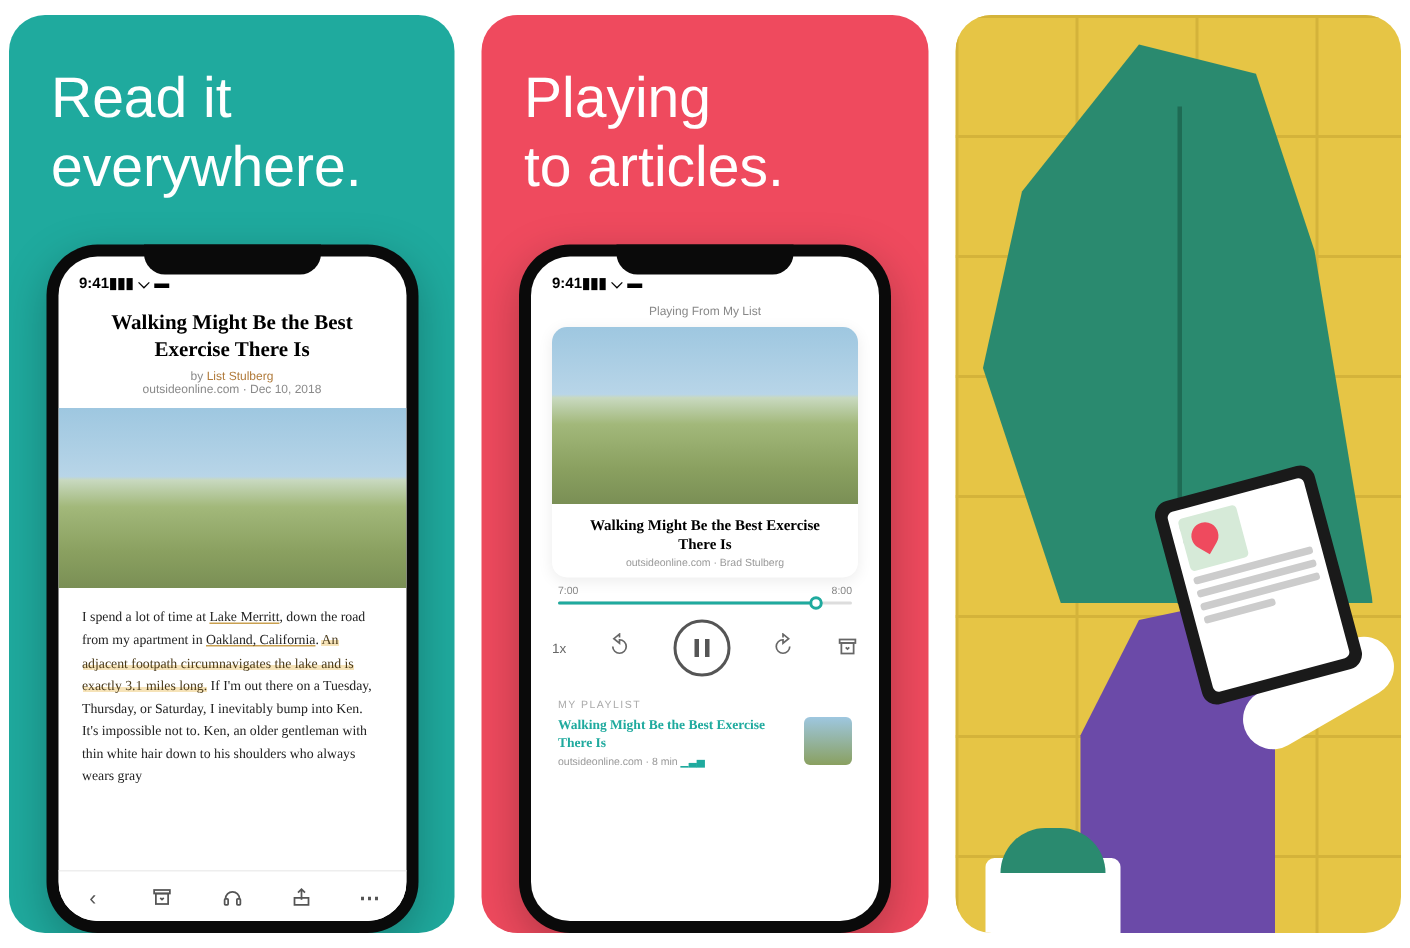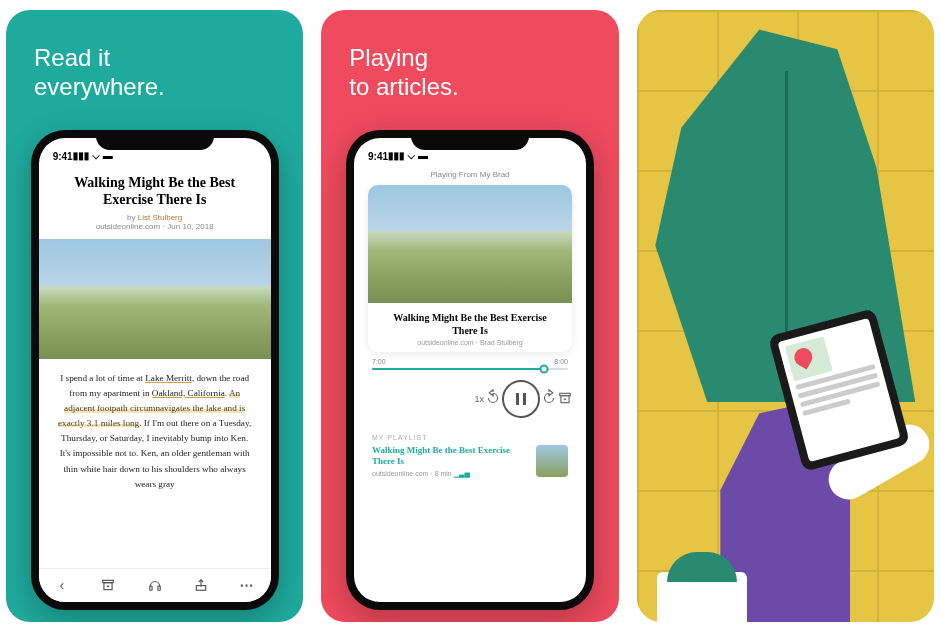--- a/index.html
+++ b/index.html
@@ -20,21 +20,21 @@
       flex: 1;
       border-radius: 24px;
       position: relative;
       overflow: hidden;
       display: flex;
       flex-direction: column;
       align-items: center;
     }
     .panel-title {
       color: #fff;
-      font-size: 24px;
+      font-size: 38px;
       font-weight: 500;
       line-height: 1.2;
       padding: 34px 28px 20px 28px;
       width: 100%;
     }
     .panel-1 { background: #1faa9e; }
     .panel-2 { background: #ef4a5e; }
     .panel-3 { background: #e6c545; }
 
     
@@ -102,21 +102,20 @@
       height: 120px;
       background: linear-gradient(to bottom, #9ec7e0 0%, #b8d5e8 38%, #c8d9c0 40%, #a2b87a 55%, #8aa060 80%, #7a8f55 100%);
       position: relative;
     }
     .body-text {
       font-family: Georgia, 'Times New Roman', serif;
       font-size: 9.2px;
       line-height: 1.65;
       color: #222;
       padding: 12px 16px 4px;
-      text-align: center;
     }
     .ul { text-decoration: underline; text-decoration-color: #c9a050; }
     .hl {
       background: linear-gradient(transparent 60%, #f6e3b8 60%, #f6e3b8 95%, transparent 95%);
       color: #4a3a1a;
     }
     .toolbar {
       position: absolute;
       bottom: 0; left: 0; right: 0;
       height: 34px;
@@ -190,21 +189,21 @@
       left: 88%;
       top: 50%;
       transform: translate(-50%, -50%);
       width: 9px; height: 9px;
       border-radius: 50%;
       background: #fff;
       border: 2px solid #1faa9e;
     }
     .controls {
       display: flex;
-      justify-content: flex-end;
+      justify-content: space-between;
       align-items: center;
       padding: 8px 14px 10px;
       color: #666;
       font-size: 11px;
     }
     .play {
       width: 38px; height: 38px;
       border: 2px solid #555;
       border-radius: 50%;
       display: flex;
@@ -353,21 +352,21 @@
             <span class="sig">▮▮▮</span>
             <span class="wifi">⌵</span>
             <span class="bat">▬</span>
           </span>
         </div>
 
         <div class="article-head">
           <div class="article-title">Walking Might Be the Best Exercise There Is</div>
           <div class="byline">
             <span>by </span><span class="author">List Stulberg</span><br>
-            <span>outsideonline.com · Jun 10, 2018</span>
+            <span>outsideonline.com · Dec 10, 2018</span>
           </div>
         </div>
 
         <div class="hero"></div>
 
         <div class="body-text">
           <span>I spend a lot of time at </span><span class="ul">Lake Merritt</span><span>, down the road from my apartment in </span><span class="ul">Oakland, California</span><span>. </span><span class="hl">An adjacent footpath circumnavigates the lake and is exactly 3.1 miles long.</span><span> If I'm out there on a Tuesday, Thursday, or Saturday, I inevitably bump into Ken. It's impossible not to. Ken, an older gentleman with thin white hair down to his shoulders who always wears gray</span>
         </div>
 
         <div class="toolbar">
@@ -407,21 +406,21 @@
       <div class="screen">
         <div class="statusbar">
           <span>9:41</span>
           <span class="status-icons">
             <span class="sig">▮▮▮</span>
             <span class="wifi">⌵</span>
             <span class="bat">▬</span>
           </span>
         </div>
 
-        <div class="player-sub">Playing From My Brad</div>
+        <div class="player-sub">Playing From My List</div>
 
         <div class="player-card">
           <div class="player-hero"></div>
           <div class="player-title">Walking Might Be the Best Exercise There Is</div>
           <div class="player-byline">outsideonline.com · Brad Stulberg</div>
         </div>
 
         <div class="timebar">
           <div class="times">
             <span>7:00</span>

